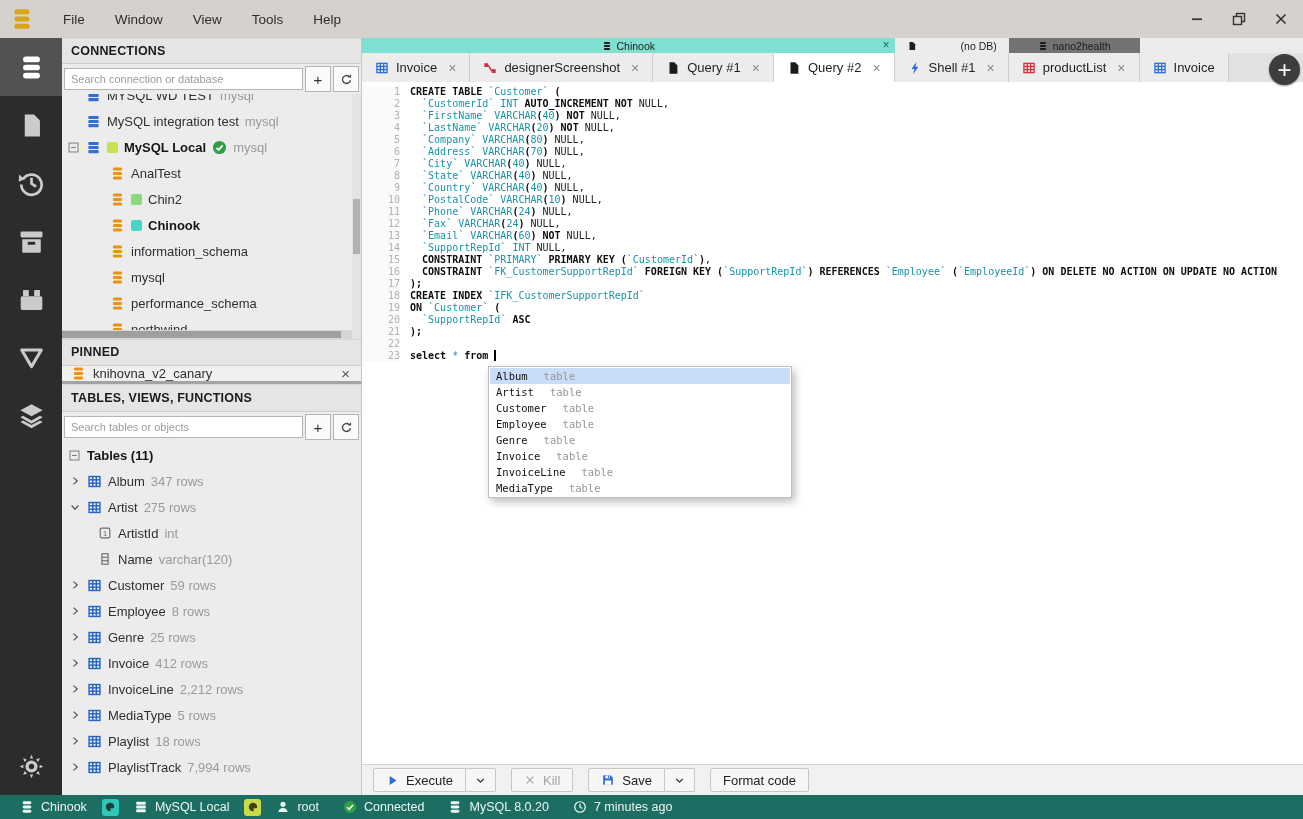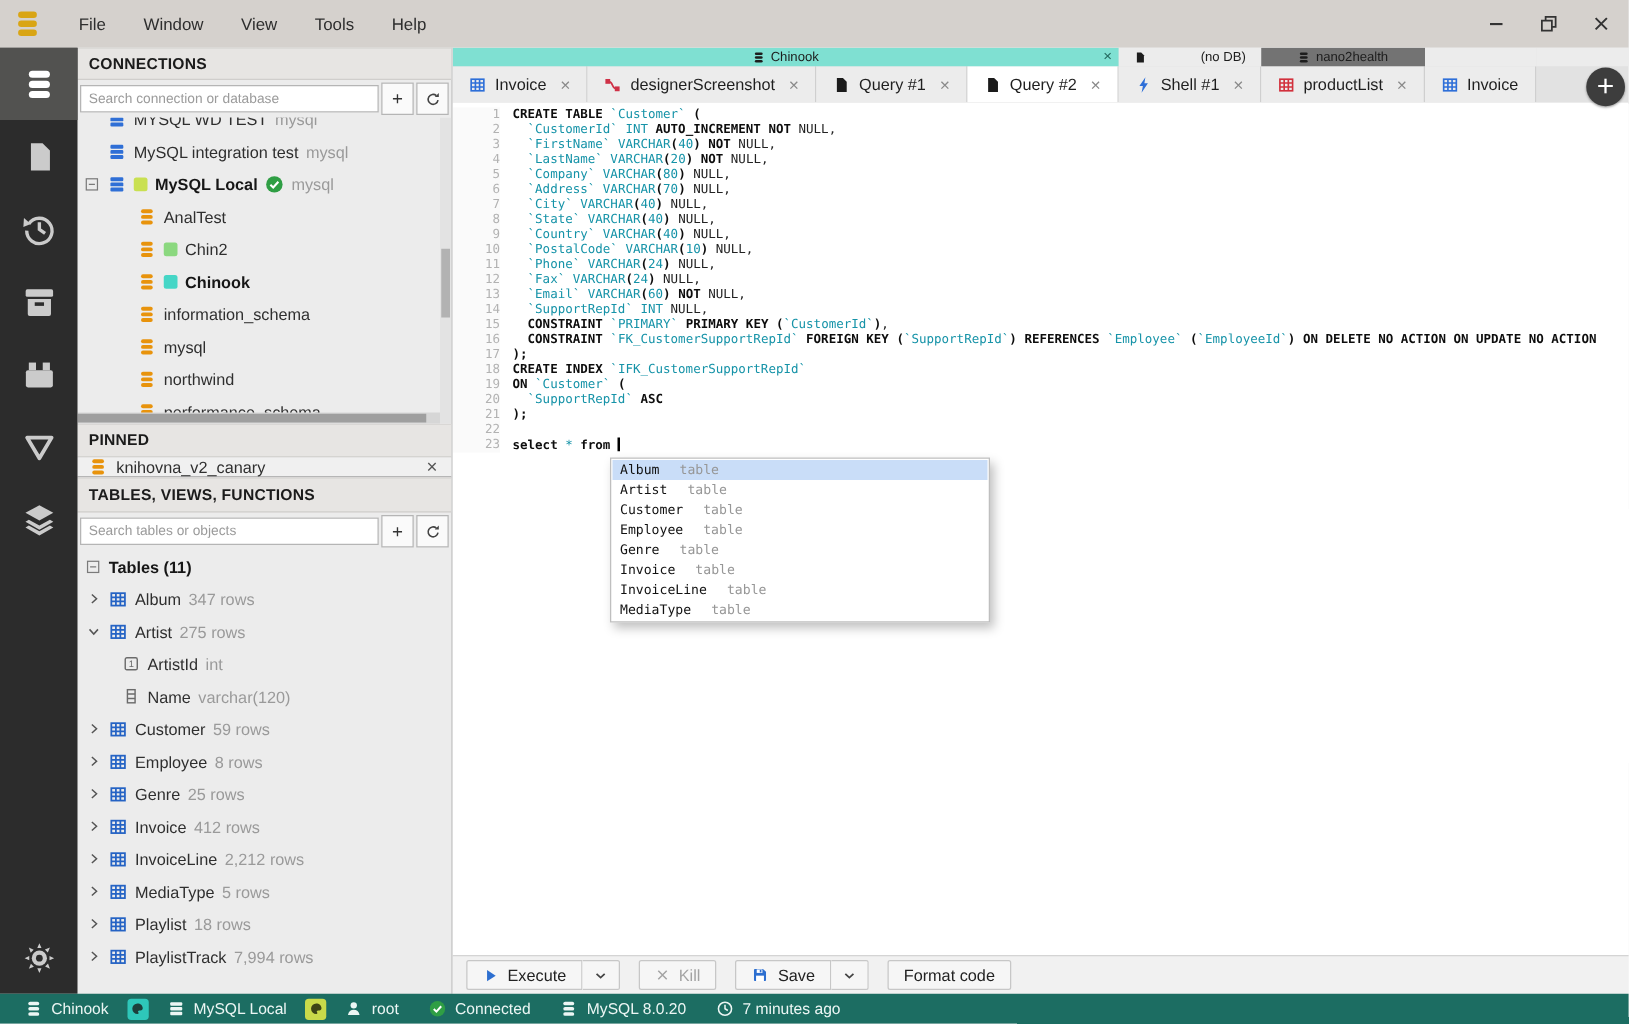--- a/index.html
+++ b/index.html
@@ -39,21 +39,21 @@
   .trow.clip-top{margin-top:-12px}
   .lbl{color:#2f2f2f}
   .lbl.b{font-weight:bold;color:#161616}
   .sub{color:#9a9a9a}
   .badge{width:11px;height:11px;border-radius:2px;flex:0 0 auto}
   .vbar{position:absolute;right:0;top:0;bottom:0;width:9px;background:#e3e3e3}
   .vthumb{position:absolute;left:1px;right:1px;background:#b2b2b2}
   .hbar{position:absolute;left:0;right:9px;bottom:0;height:9px;background:#d6d6d6}
   .hthumb{position:absolute;top:1px;bottom:1px;left:0;width:279px;background:#9f9f9f}
   .pinrow{flex:0 0 30px;display:flex;align-items:center;gap:7px;padding:0 9px;background:#f0f0f0;
-          border-bottom:1px solid #a3a3a3}
+          border-bottom:3px solid #a3a3a3}
   .xbtn{margin-left:auto;color:#555;font-size:15px;line-height:1;padding:0 2px}
   .objlist{flex:1;overflow:hidden;position:relative}
   .chev{width:13px;display:flex;justify-content:center;flex:0 0 auto}
   .orow{height:26px;display:flex;align-items:center;gap:6px;padding-left:6px;white-space:nowrap}
   .orow.colrow{padding-left:36px}
   
   .main{position:absolute;left:362px;top:38px;right:0;bottom:24px;background:#fff}
   .tabstrip{position:absolute;top:0;left:0;right:0;height:44px;background:#e2e2e2;display:flex;
             overflow:hidden;border-bottom:1px solid #cfcfcf}
   .tgroup{display:flex;flex-direction:column;flex:0 0 auto}
@@ -337,31 +337,31 @@
         <span class="lbl">mysql</span>
       </div>
       <div class="trow db">
         <span class="ic">
           <svg width="15" height="15" viewBox="0 0 16 16" fill="#e8930c" xmlns="http://www.w3.org/2000/svg">
             <rect x="3" y="1.5" width="10" height="3.4" rx="1.7"></rect>
             <rect x="3" y="6.3" width="10" height="3.4" rx="1.7"></rect>
             <rect x="3" y="11.1" width="10" height="3.4" rx="1.7"></rect>
           </svg>
         </span>
-        <span class="lbl">northwind</span>
+        <span class="lbl">performance_schema</span>
       </div>
       <div class="trow db">
         <span class="ic">
           <svg width="15" height="15" viewBox="0 0 16 16" fill="#e8930c" xmlns="http://www.w3.org/2000/svg">
             <rect x="3" y="1.5" width="10" height="3.4" rx="1.7"></rect>
             <rect x="3" y="6.3" width="10" height="3.4" rx="1.7"></rect>
             <rect x="3" y="11.1" width="10" height="3.4" rx="1.7"></rect>
           </svg>
         </span>
-        <span class="lbl">performance_schema</span>
+        <span class="lbl">northwind</span>
       </div>
       <div class="vbar">
         <div class="vthumb" style="top: 105px; height: 55px;"></div>
       </div>
       <div class="hbar">
         <div class="hthumb"></div>
       </div>
     </div>
 
   <div class="panel-header" style="flex-basis:25px;line-height:25px">PINNED</div>

